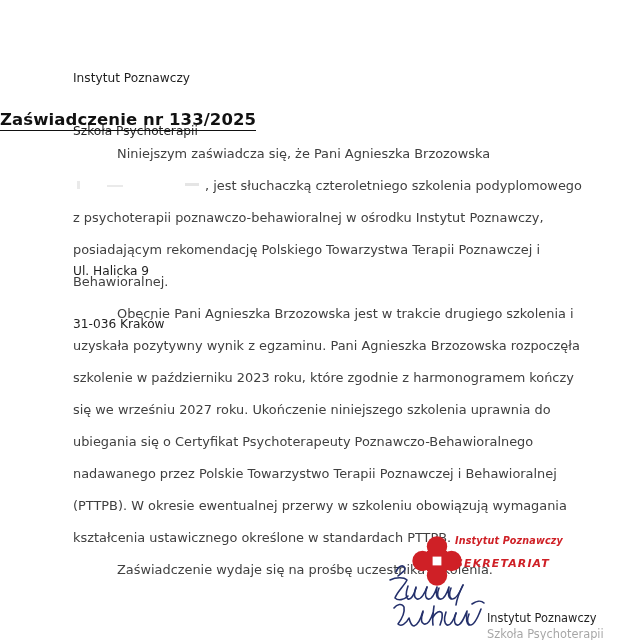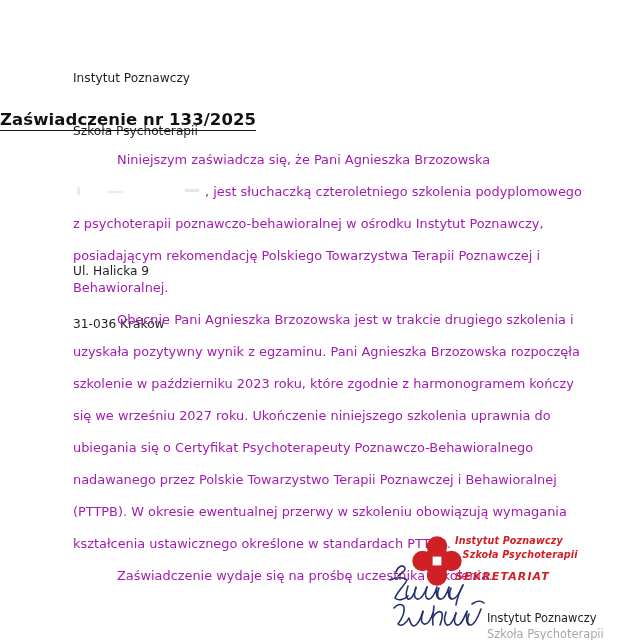--- a/index.html
+++ b/index.html
@@ -53,24 +53,24 @@
   .doc-title span {
     display: inline-block;
     border-bottom: 1.6px solid #111111;
     padding-bottom: 1px;
   }
 
   
   .body-block {
     position: absolute;
     left: 73px;
-    top: 144px;
+    top: 138px;
     width: 510px;
     font-size: 12.9px;
-    color: #a21caf;
+    color: #404040;
   }
   .para {
     margin: 0;
     line-height: 32px;
   }
   .para + .para { margin-top: 0px; }
   .gap-para { margin-top: 20px; }
   .gap-para-sm { margin-top: 14px; }
   .indent { display: inline-block; width: 44px; }
 
@@ -202,21 +202,20 @@
           <circle cx="26" cy="40.5" r="10.2"></circle>
           <circle cx="11.5" cy="26" r="10.2"></circle>
           <circle cx="40.5" cy="26" r="10.2"></circle>
           <rect x="16" y="16" width="20" height="20"></rect>
         </g>
         <rect x="21.6" y="21.6" width="8.8" height="8.8" fill="#ffffff"></rect>
       </svg>
     </div>
     <div class="stamp-text">
       <div class="stamp-line">Instytut Poznawczy</div>
-      <div class="stamp-line">- Szkoła Psychoterapii</div>
       <div class="stamp-sub">SEKRETARIAT</div>
     </div>
   </div>
 
   <div class="signature">
     <svg viewBox="0 0 130 76" width="130" height="76" aria-hidden="true">
       <g fill="none" stroke="#24306b" stroke-width="1.6" stroke-linecap="round" stroke-linejoin="round">
 
         <path d="M12 12 C14 6, 19 4, 21 8 C22 11, 17 13, 14 16"></path>
 

